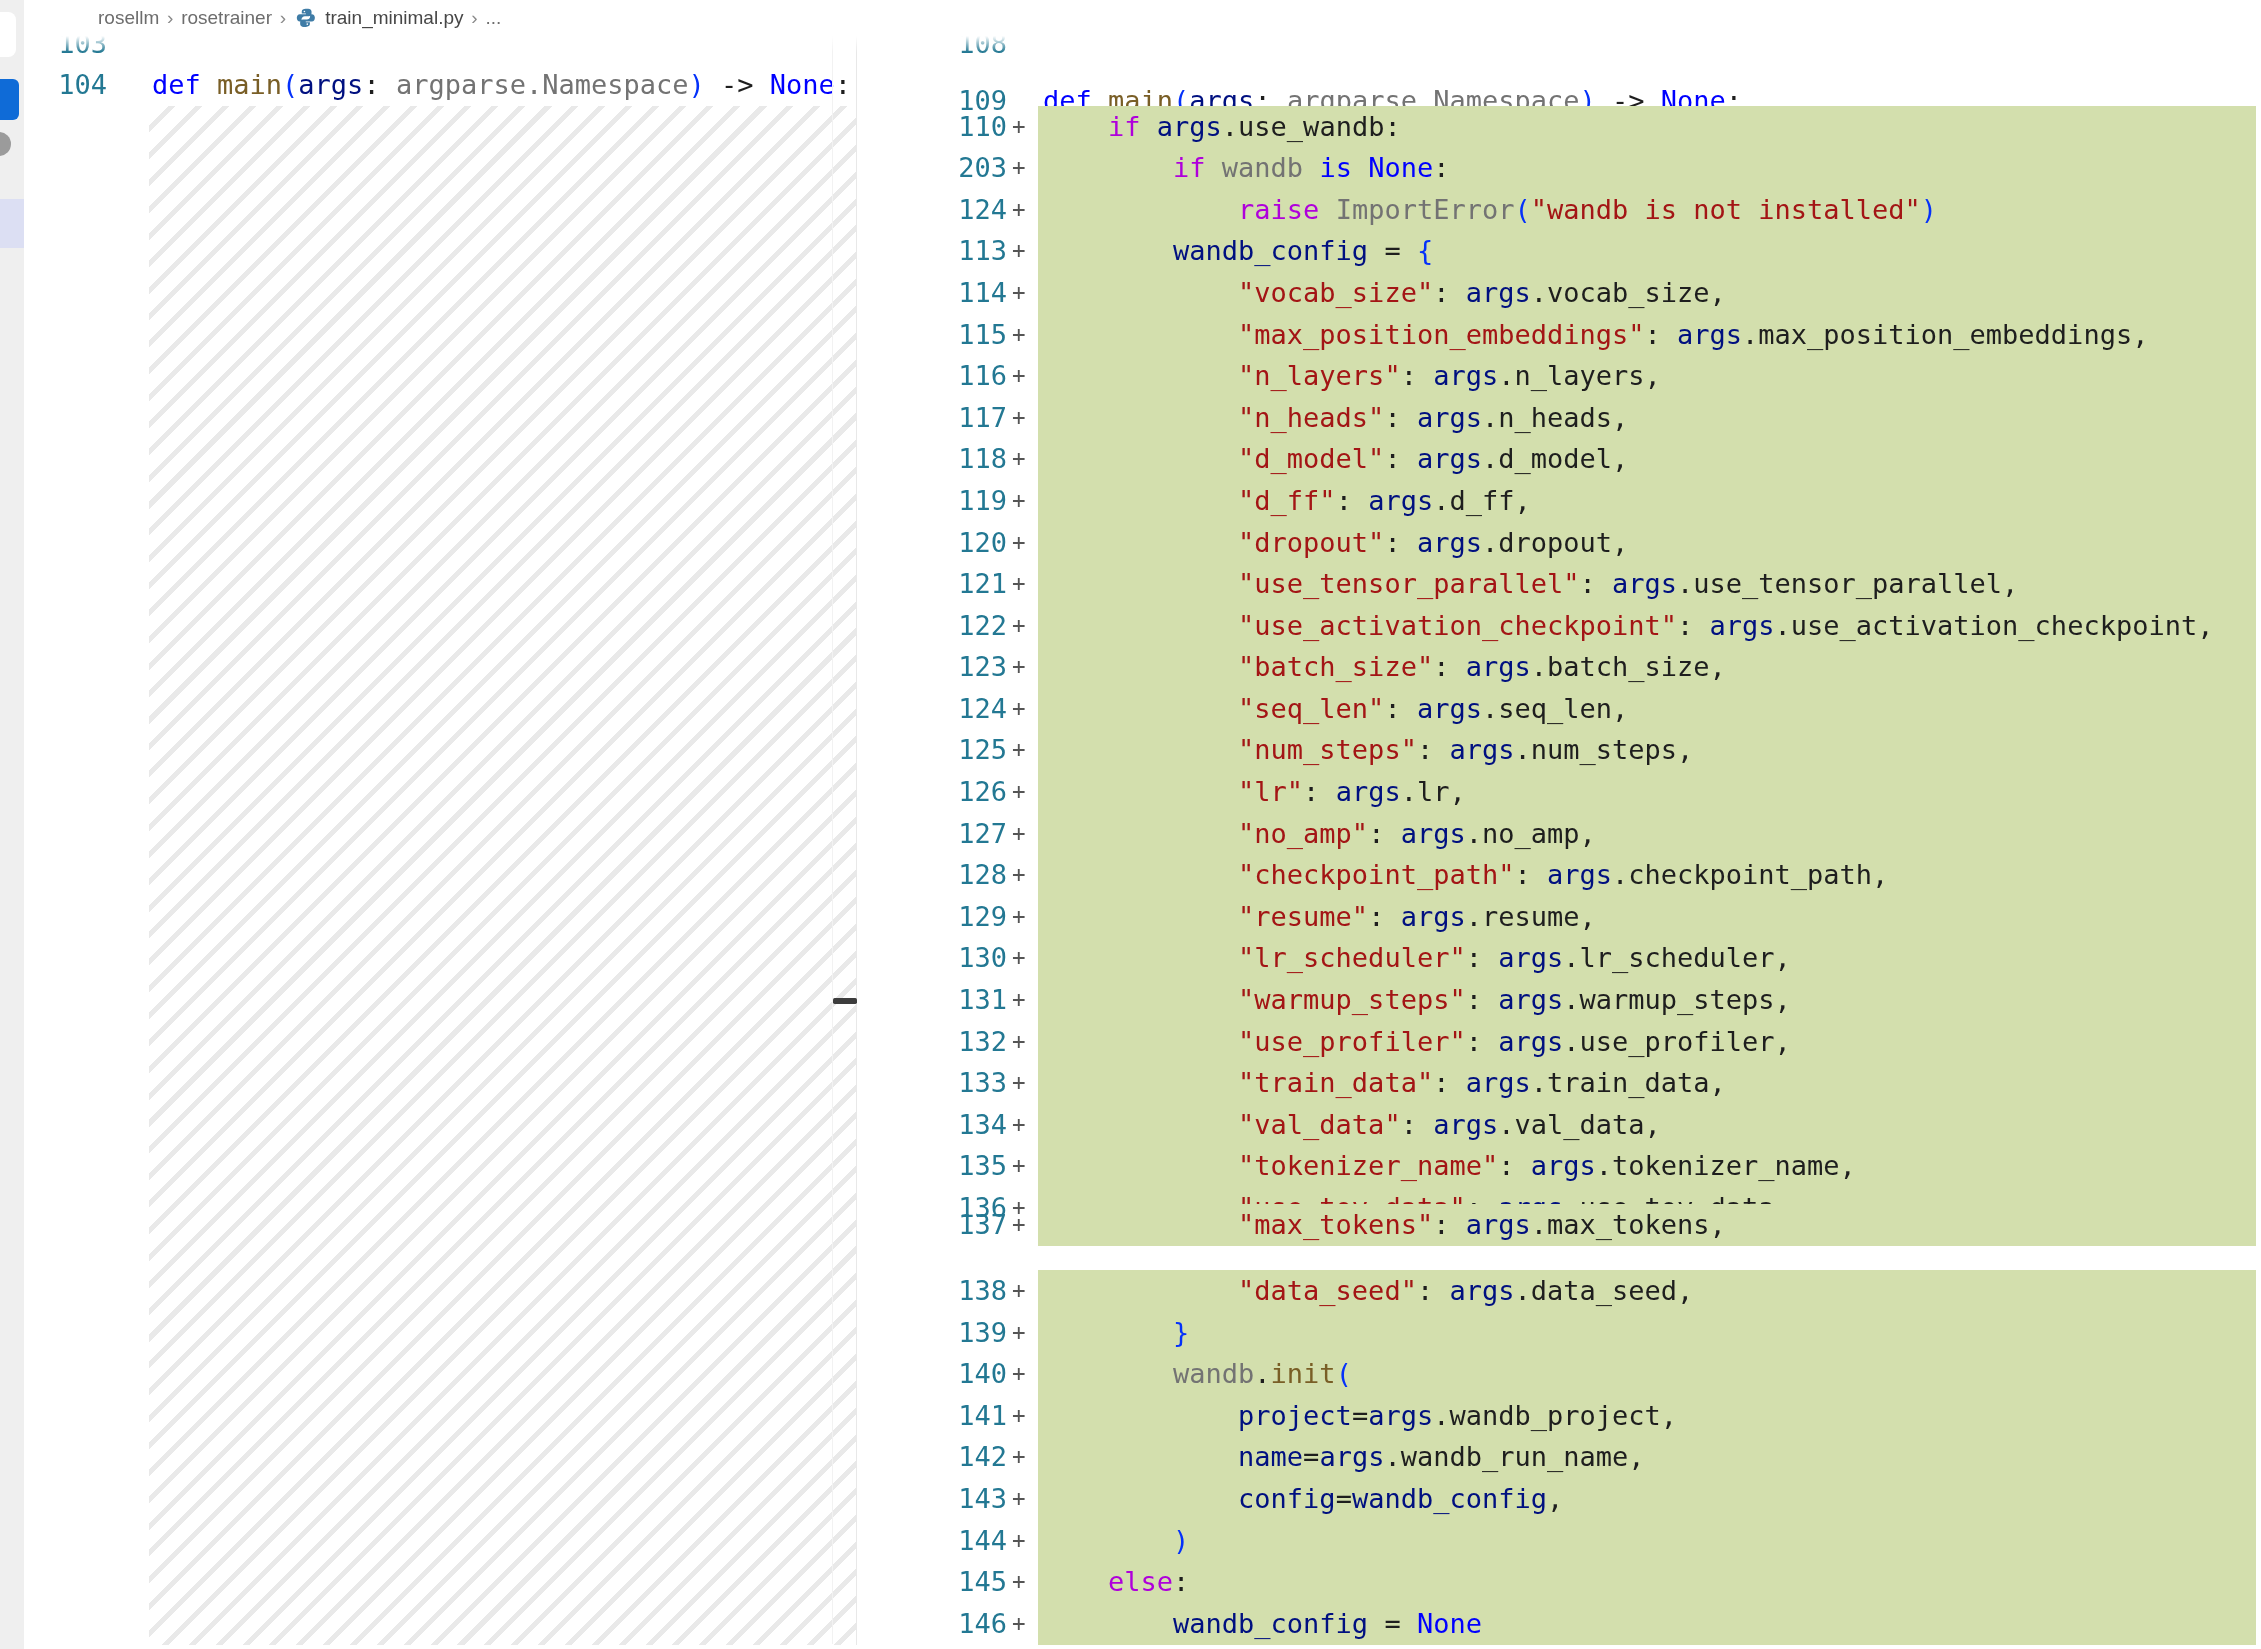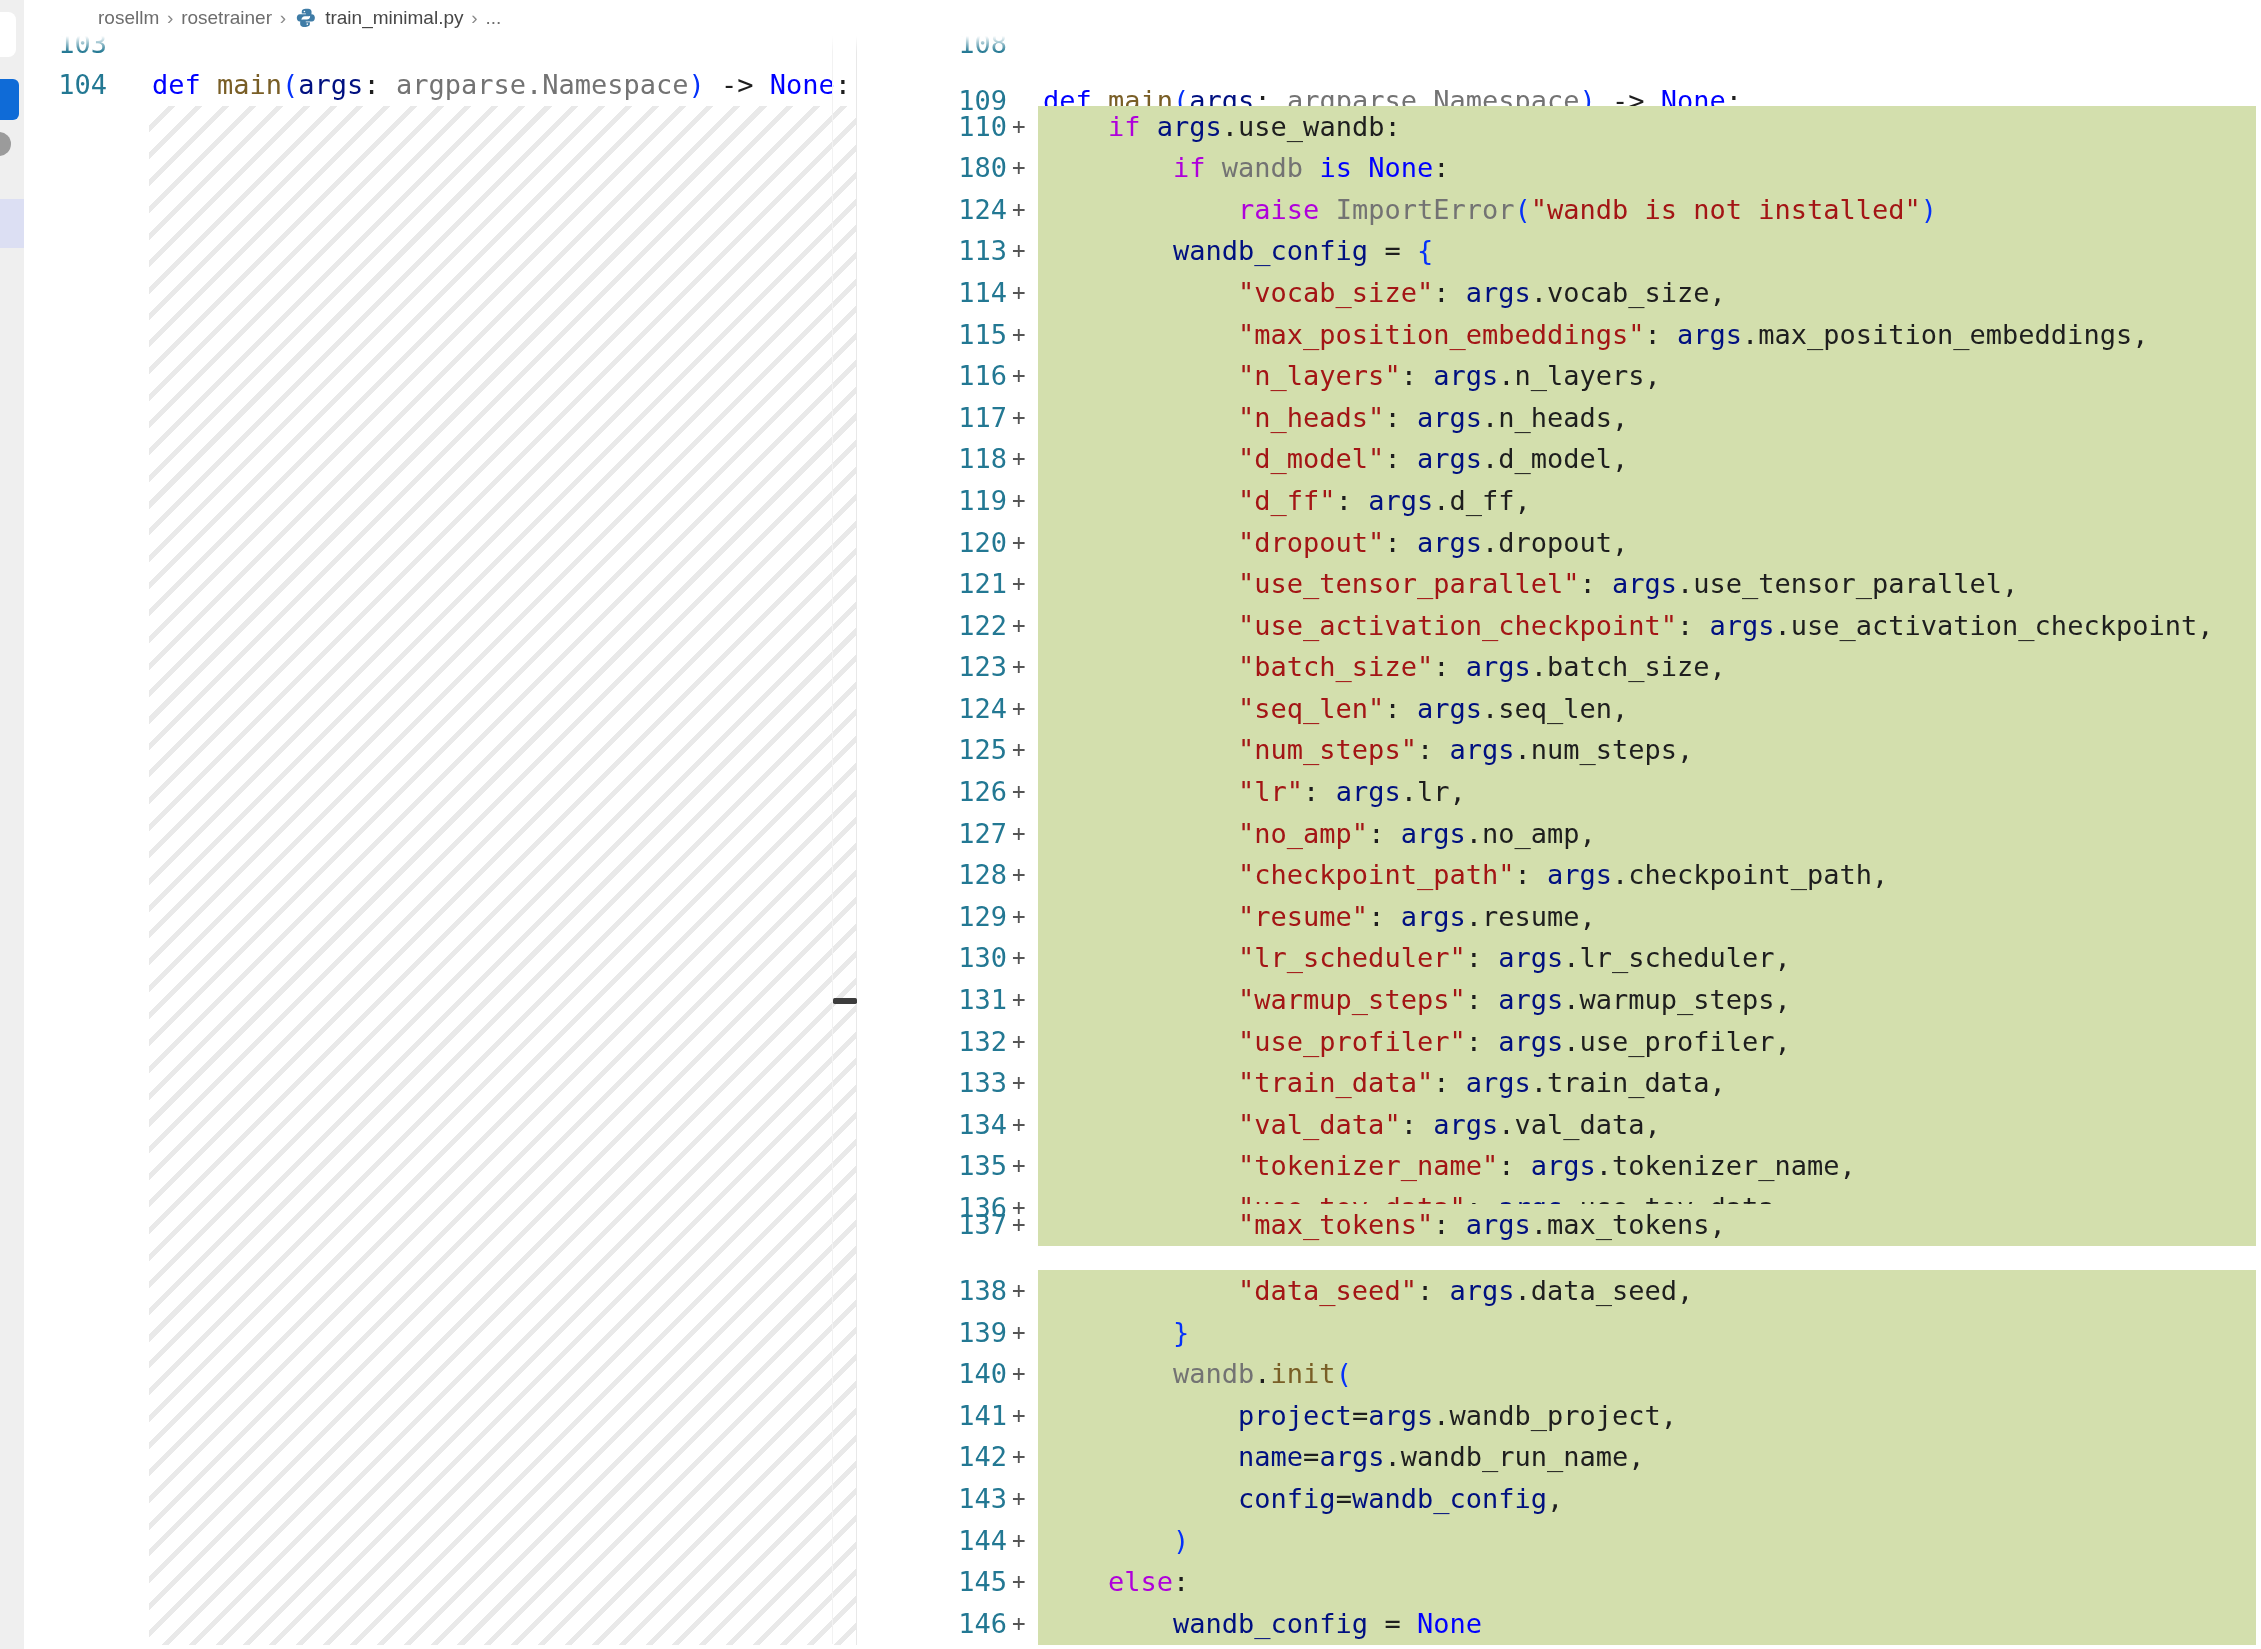--- a/index.html
+++ b/index.html
@@ -119,21 +119,21 @@
           <div class="code"><span class="tk-kb">def</span><span class="tk-pl"> </span><span class="tk-fn">main</span><span class="tk-br">(</span><span class="tk-var">args</span><span class="tk-pl">: </span><span class="tk-cls">argparse.Namespace</span><span class="tk-br">)</span><span class="tk-pl"> -&gt; </span><span class="tk-kb">None</span><span class="tk-pl">:</span></div>
         </div>
         <div class="row" style="top: 106px;">
           <div class="row-bg" style="left: 121px; right: 5.2px;"></div>
           <div class="lnum">110</div>
           <div class="plus">+</div>
           <div class="code"><span class="tk-pl">    </span><span class="tk-kw">if</span><span class="tk-pl"> </span><span class="tk-var">args</span><span class="tk-pl">.use_wandb:</span></div>
         </div>
         <div class="row" style="top: 147px;">
           <div class="row-bg" style="left: 121px; right: 5.2px;"></div>
-          <div class="lnum">180</div>
+          <div class="lnum">203</div>
           <div class="plus">+</div>
           <div class="code"><span class="tk-pl">        </span><span class="tk-kw">if</span><span class="tk-pl"> </span><span class="tk-cls">wandb</span><span class="tk-pl"> </span><span class="tk-kb">is</span><span class="tk-pl"> </span><span class="tk-kb">None</span><span class="tk-pl">:</span></div>
         </div>
         <div class="row" style="top: 189px;">
           <div class="row-bg" style="left: 121px; right: 5.2px;"></div>
           <div class="lnum">124</div>
           <div class="plus">+</div>
           <div class="code"><span class="tk-pl">            </span><span class="tk-kw">raise</span><span class="tk-pl"> </span><span class="tk-cls">ImportError</span><span class="tk-br">(</span><span class="tk-str">"wandb is not installed"</span><span class="tk-br">)</span></div>
         </div>
         <div class="row" style="top: 230px;">

